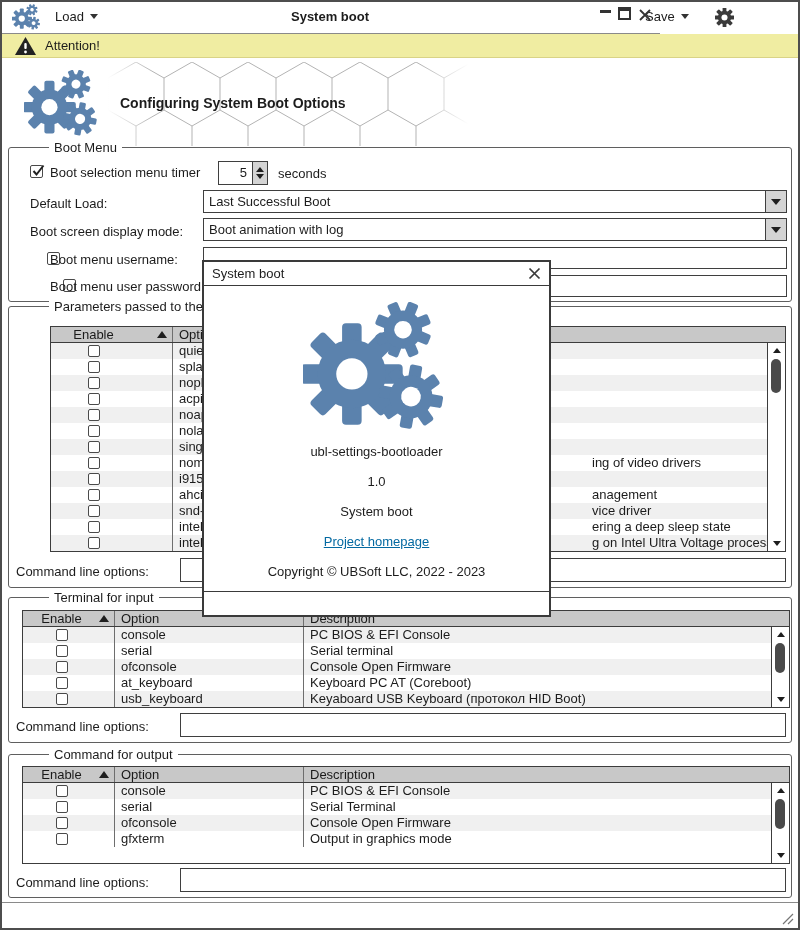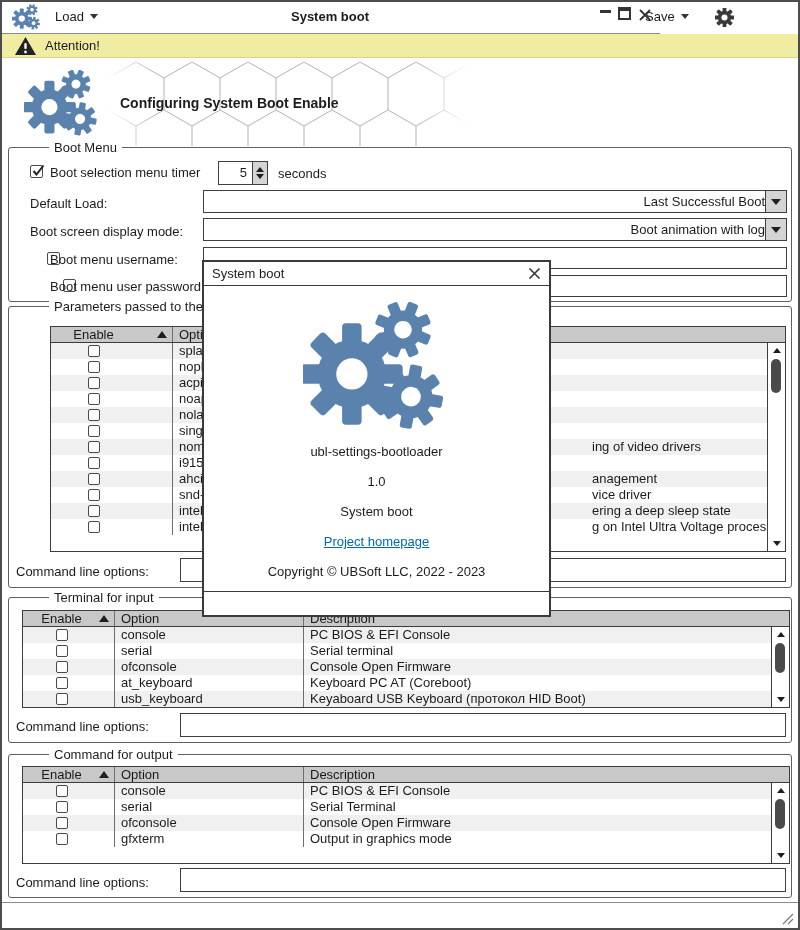--- a/index.html
+++ b/index.html
@@ -29,21 +29,21 @@
 
   
   .group { position:absolute; border:1px solid #5f5f5f; border-radius:3px; }
   .legend { position:absolute; top:-8px; left:12px; background:#fff; padding:0 5px; white-space:nowrap;margin-left:28px; }
 
   
   .checkbox { width:13px; height:13px; border:1px solid #4a4a4a; border-radius:2px; background:#fff; display:inline-block; position:relative; }
   .checkbox svg { position:absolute; left:0; top:-2px; overflow:visible; }
   .entry { background:#fff; border:1px solid #3f3f3f; }
   .combo { background:#fff; border:1px solid #3f3f3f; display:flex; align-items:center; }
-  .combo .val { flex:1; padding-left:5px; line-height:21px; white-space:nowrap; overflow:hidden;text-align:right; }
+  .combo .val { flex:1; padding-left:5px; line-height:21px; white-space:nowrap; overflow:hidden; }
   .combo-btn { width:21px; align-self:stretch; background:#d4d4d4; border-left:1px solid #3f3f3f; display:flex; align-items:center; justify-content:center; }
   .tri-dn { width:0; height:0; border-left:5px solid transparent; border-right:5px solid transparent; border-top:6px solid #1e1e1e; }
   .tri-up-s { width:0; height:0; border-left:4px solid transparent; border-right:4px solid transparent; border-bottom:5px solid #1e1e1e; }
   .tri-dn-s { width:0; height:0; border-left:4px solid transparent; border-right:4px solid transparent; border-top:5px solid #1e1e1e; }
   .spin { position:absolute; display:flex; border:1px solid #3f3f3f; background:#fff; }
   .spin .val { width:33px; text-align:right; padding:3px 5px 0 0; }
   .spin .btns { width:15px; background:#d4d4d4; border-left:1px solid #3f3f3f; display:flex; flex-direction:column; align-items:center; justify-content:center; gap:2px; }
 
   
   .tbl { position:absolute; border:1px solid #3c3c3c; background:#fff; }
@@ -171,21 +171,21 @@
       </linearGradient>
     </defs>
     <rect x="0" y="0" width="360" height="84" fill="url(#hexpat)"></rect>
     <rect x="0" y="0" width="360" height="84" fill="#fff" opacity="0.25"></rect>
     <rect x="0" y="0" width="45" height="84" fill="url(#fadeL)"></rect>
     <rect x="312" y="0" width="48" height="84" fill="url(#fadeR)"></rect>
   </svg>
   <svg class="hdr-logo" width="78" height="66">
       <use href="#gearsLogo" fill="#5b82ad"></use>
     </svg>
-  <div class="hdr-title">Configuring System Boot Enable</div>
+  <div class="hdr-title">Configuring System Boot Options</div>
 </div>
 
 
 <div class="group" style="left:8px;top:147px;width:784px;height:155px">
   <span class="legend">Boot Menu</span>
 </div>
 <span class="checkbox abs" style="left:30px;top:165px">
   <svg width="13" height="13">
       <path d="M2.5 7 L5.5 10.5 L12.5 1.5" stroke="#222" stroke-width="2" fill="none"></path>
     </svg>
@@ -235,20 +235,27 @@
       <i class="sort-up"></i>
     </div>
     <div class="cell c-opt">Option</div>
     <div class="cell c-desc">Description</div>
   </div>
   <div class="tbody">
     <div class="trow">
         <div class="cell c-en pad">
           <span class="checkbox"></span>
         </div>
+        <div class="cell c-opt">quie</div>
+        <div class="cell c-desc"><span class="frag"></span></div>
+      </div>
+    <div class="trow">
+        <div class="cell c-en pad">
+          <span class="checkbox"></span>
+        </div>
         <div class="cell c-opt">spla</div>
         <div class="cell c-desc"><span class="frag"></span></div>
       </div>
     <div class="trow">
         <div class="cell c-en pad">
           <span class="checkbox"></span>
         </div>
         <div class="cell c-opt">nopl</div>
         <div class="cell c-desc"><span class="frag"></span></div>
       </div>

